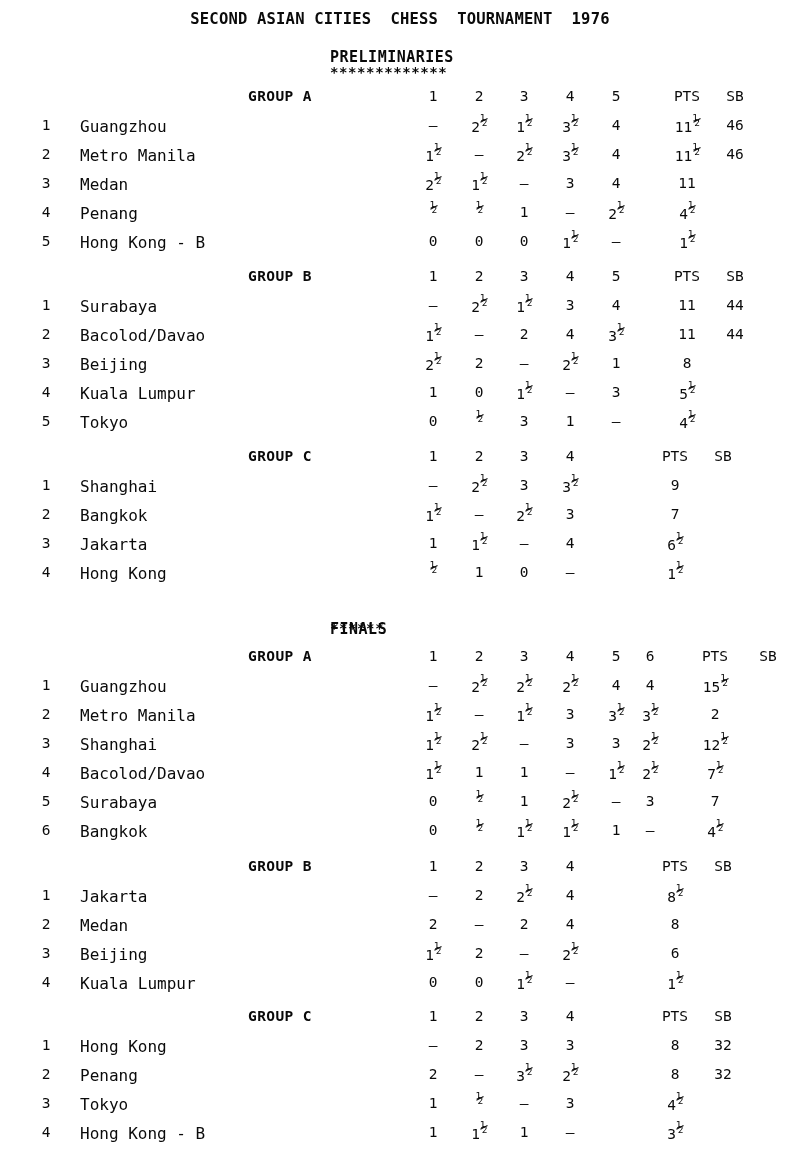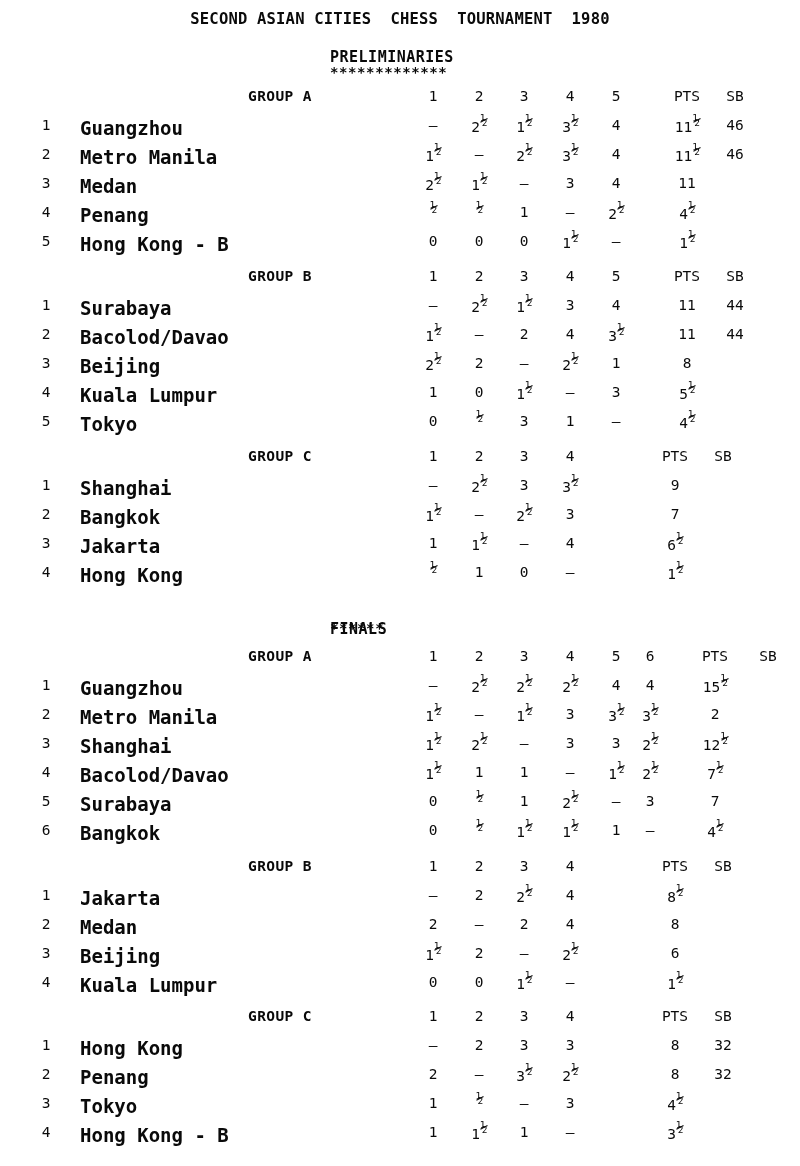--- a/index.html
+++ b/index.html
@@ -84,23 +84,22 @@
     left: 38px;
     width: 16px;
     text-align: center;
     font-family: "DejaVu Sans Mono", "Liberation Mono", monospace;
     font-size: 14.5px;
   }
   .team {
     position: absolute;
     left: 80px;
     font-family: "DejaVu Sans Mono", "Liberation Mono", monospace;
-    font-size: 19px;
+    font-size: 16px;
     white-space: pre;
-    font-weight: bold;
   }
 
   .cell {
     position: absolute;
     width: 40px;
     text-align: center;
     font-family: "DejaVu Sans Mono", "Liberation Mono", monospace;
     font-size: 14.5px;
     white-space: pre;
   }
@@ -143,21 +142,21 @@
     background: #0a0a0a;
     transform: rotate(-28deg);
   }
   .dash {
     font-family: "DejaVu Sans Mono", "Liberation Mono", monospace;
   }
 </style>
 </head>
 <body>
 
-<div class="doc-title">SECOND ASIAN CITIES  CHESS  TOURNAMENT  1980</div>
+<div class="doc-title">SECOND ASIAN CITIES  CHESS  TOURNAMENT  1976</div>
 
 <div id="content">
     <div class="section" style="top:48px">
       <div class="section-title" style="top:0px">PRELIMINARIES</div>
       <div class="section-rule" style="top:16px">*************</div>
     </div>
     <div class="group" style="top:88px">
       <div class="group-label">GROUP A</div>
       <div class="cell hdr" style="left:413px; top:0px">1</div>
       <div class="cell hdr" style="left:459px; top:0px">2</div>

